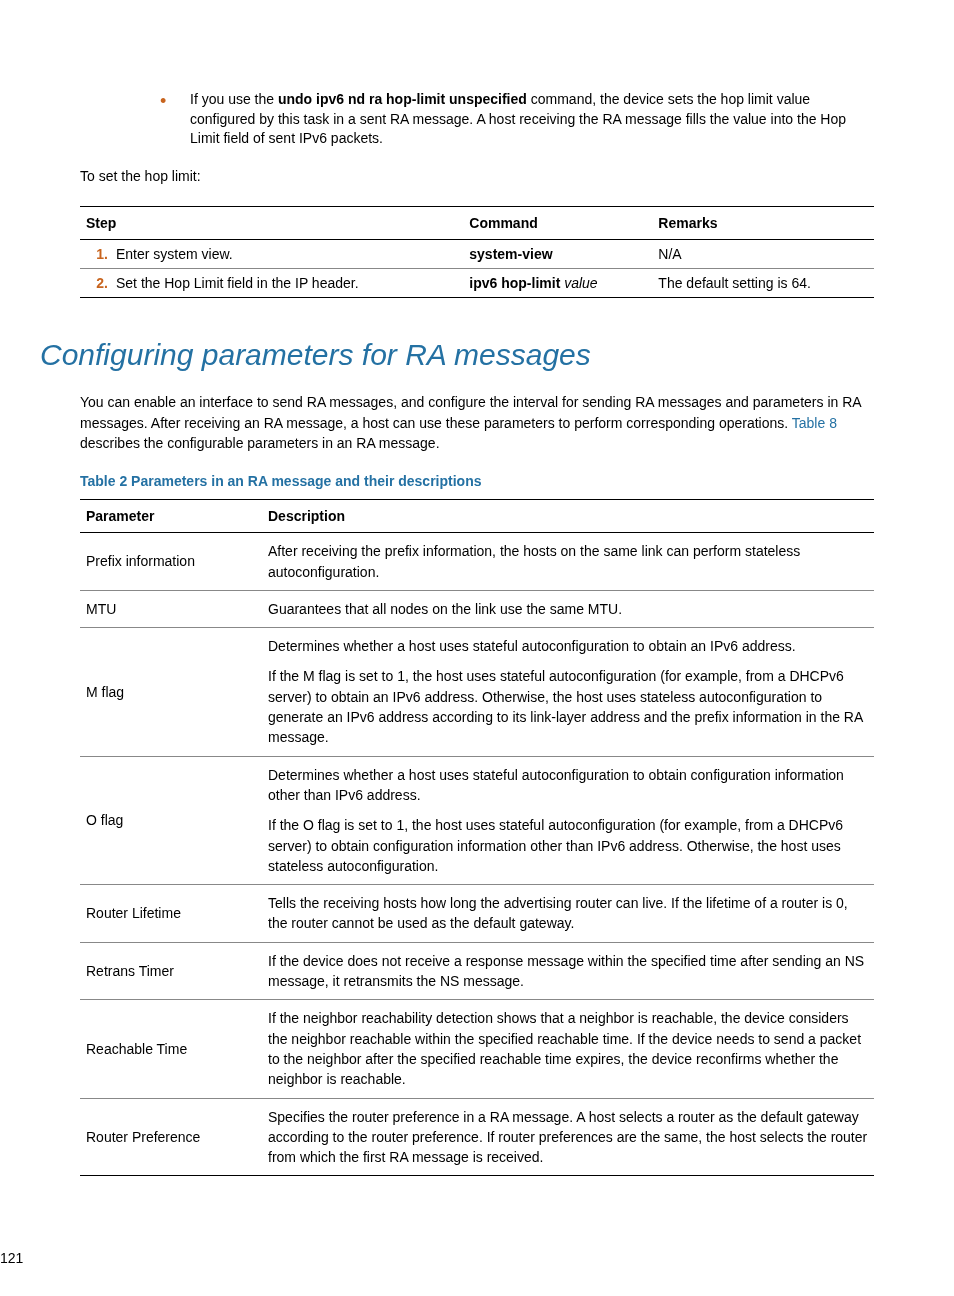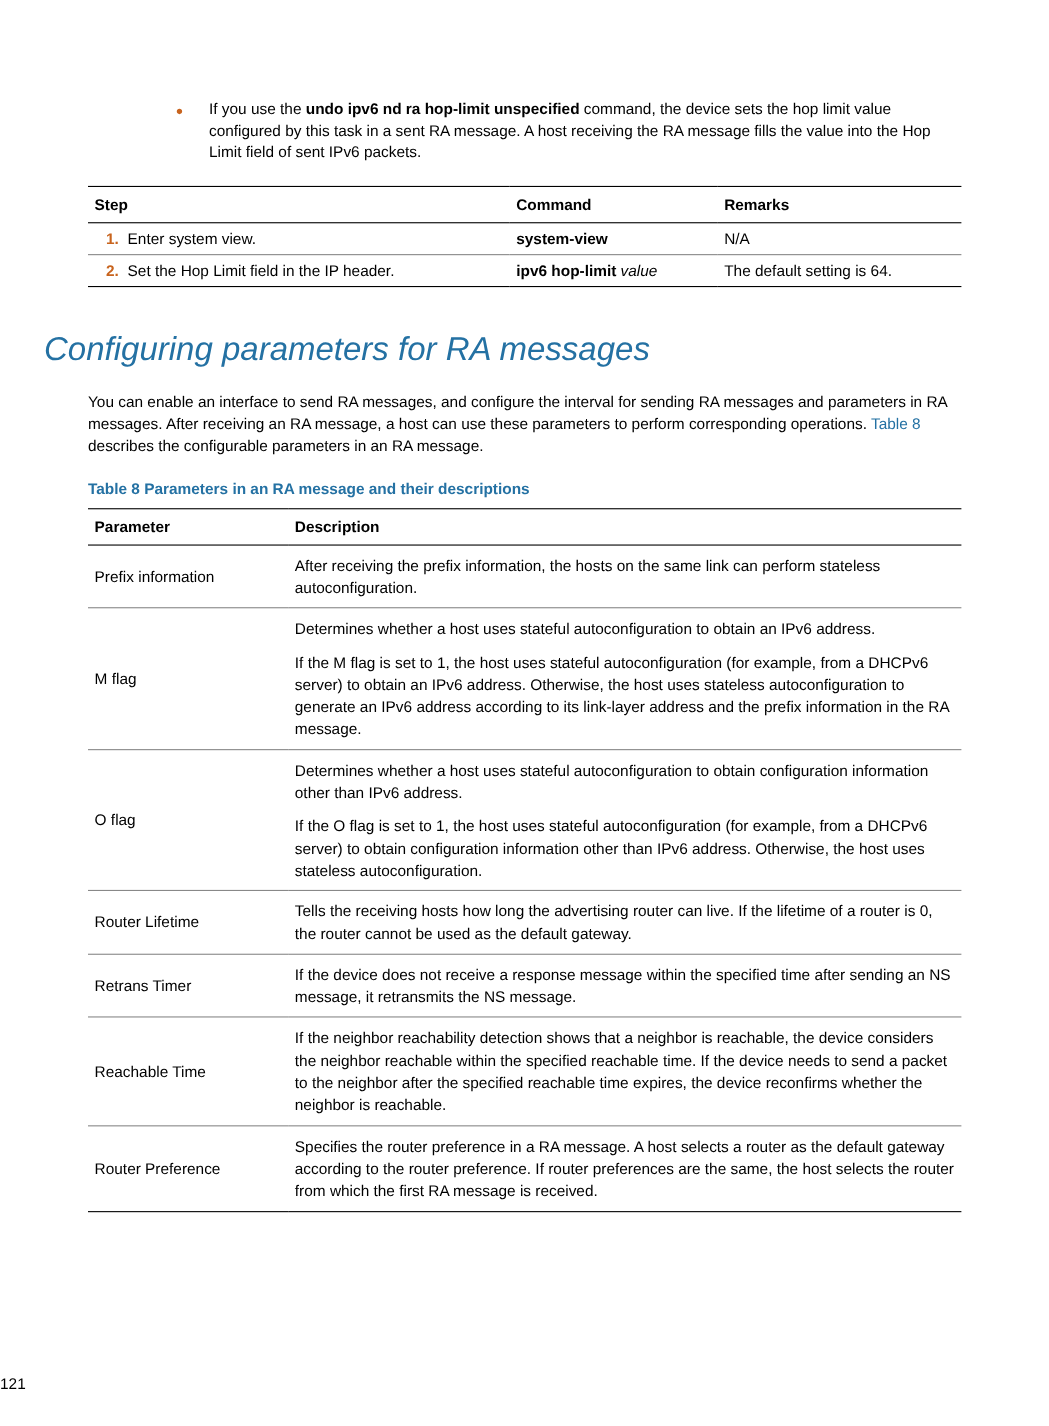--- a/index.html
+++ b/index.html
@@ -130,20 +130,21 @@
 
   <div class="bullet-block">
     <div class="bullet-row">
       <div class="bullet-dot">•</div>
       <div class="bullet-text">
         <span>If you use the </span><span class="command-bold">undo ipv6 nd ra hop-limit unspecified</span><span> command, the device sets the hop limit value configured by this task in a sent RA message. A host receiving the RA message fills the value into the Hop Limit field of sent IPv6 packets.</span>
       </div>
     </div>
   </div>
 
+  <div class="pre-line">To set the hop limit:</div>
 
   <table class="steps">
     <thead>
       <tr>
         <th>Step</th>
         <th>Command</th>
         <th>Remarks</th>
       </tr>
     </thead>
     <tbody>
@@ -173,37 +174,43 @@
       </tr>
     </tbody>
   </table>
 
   <h2 class="section">Configuring parameters for RA messages</h2>
 
   <div class="para">
     <span>You can enable an interface to send RA messages, and configure the interval for sending RA messages and parameters in RA messages. After receiving an RA message, a host can use these parameters to perform corresponding operations. </span><span class="link">Table 8</span><span> describes the configurable parameters in an RA message.</span>
   </div>
 
-  <div class="table-caption">Table 8 Parameters in an RA message and their descriptions</div>
+  <div class="table-caption">Table 2 Parameters in an RA message and their descriptions</div>
 
   <table class="params">
     <thead>
       <tr>
         <th class="param-name-col">Parameter</th>
         <th>Description</th>
       </tr>
     </thead>
     <tbody id="params-body">
         <tr>
           <td class="param-name-col">Prefix information</td>
           <td>
             <div class="desc-para">After receiving the prefix information, the hosts on the same link can perform stateless autoconfiguration.</div>
           </td>
         </tr>
         <tr>
+          <td class="param-name-col">MTU</td>
+          <td>
+            <div class="desc-para">Guarantees that all nodes on the link use the same MTU.</div>
+          </td>
+        </tr>
+        <tr>
           <td class="param-name-col">M flag</td>
           <td>
             <div class="desc-para">Determines whether a host uses stateful autoconfiguration to obtain an IPv6 address.</div>
             <div class="desc-para">If the M flag is set to 1, the host uses stateful autoconfiguration (for example, from a DHCPv6 server) to obtain an IPv6 address. Otherwise, the host uses stateless autoconfiguration to generate an IPv6 address according to its link-layer address and the prefix information in the RA message.</div>
           </td>
         </tr>
         <tr>
           <td class="param-name-col">O flag</td>
           <td>
             <div class="desc-para">Determines whether a host uses stateful autoconfiguration to obtain configuration information other than IPv6 address.</div>

